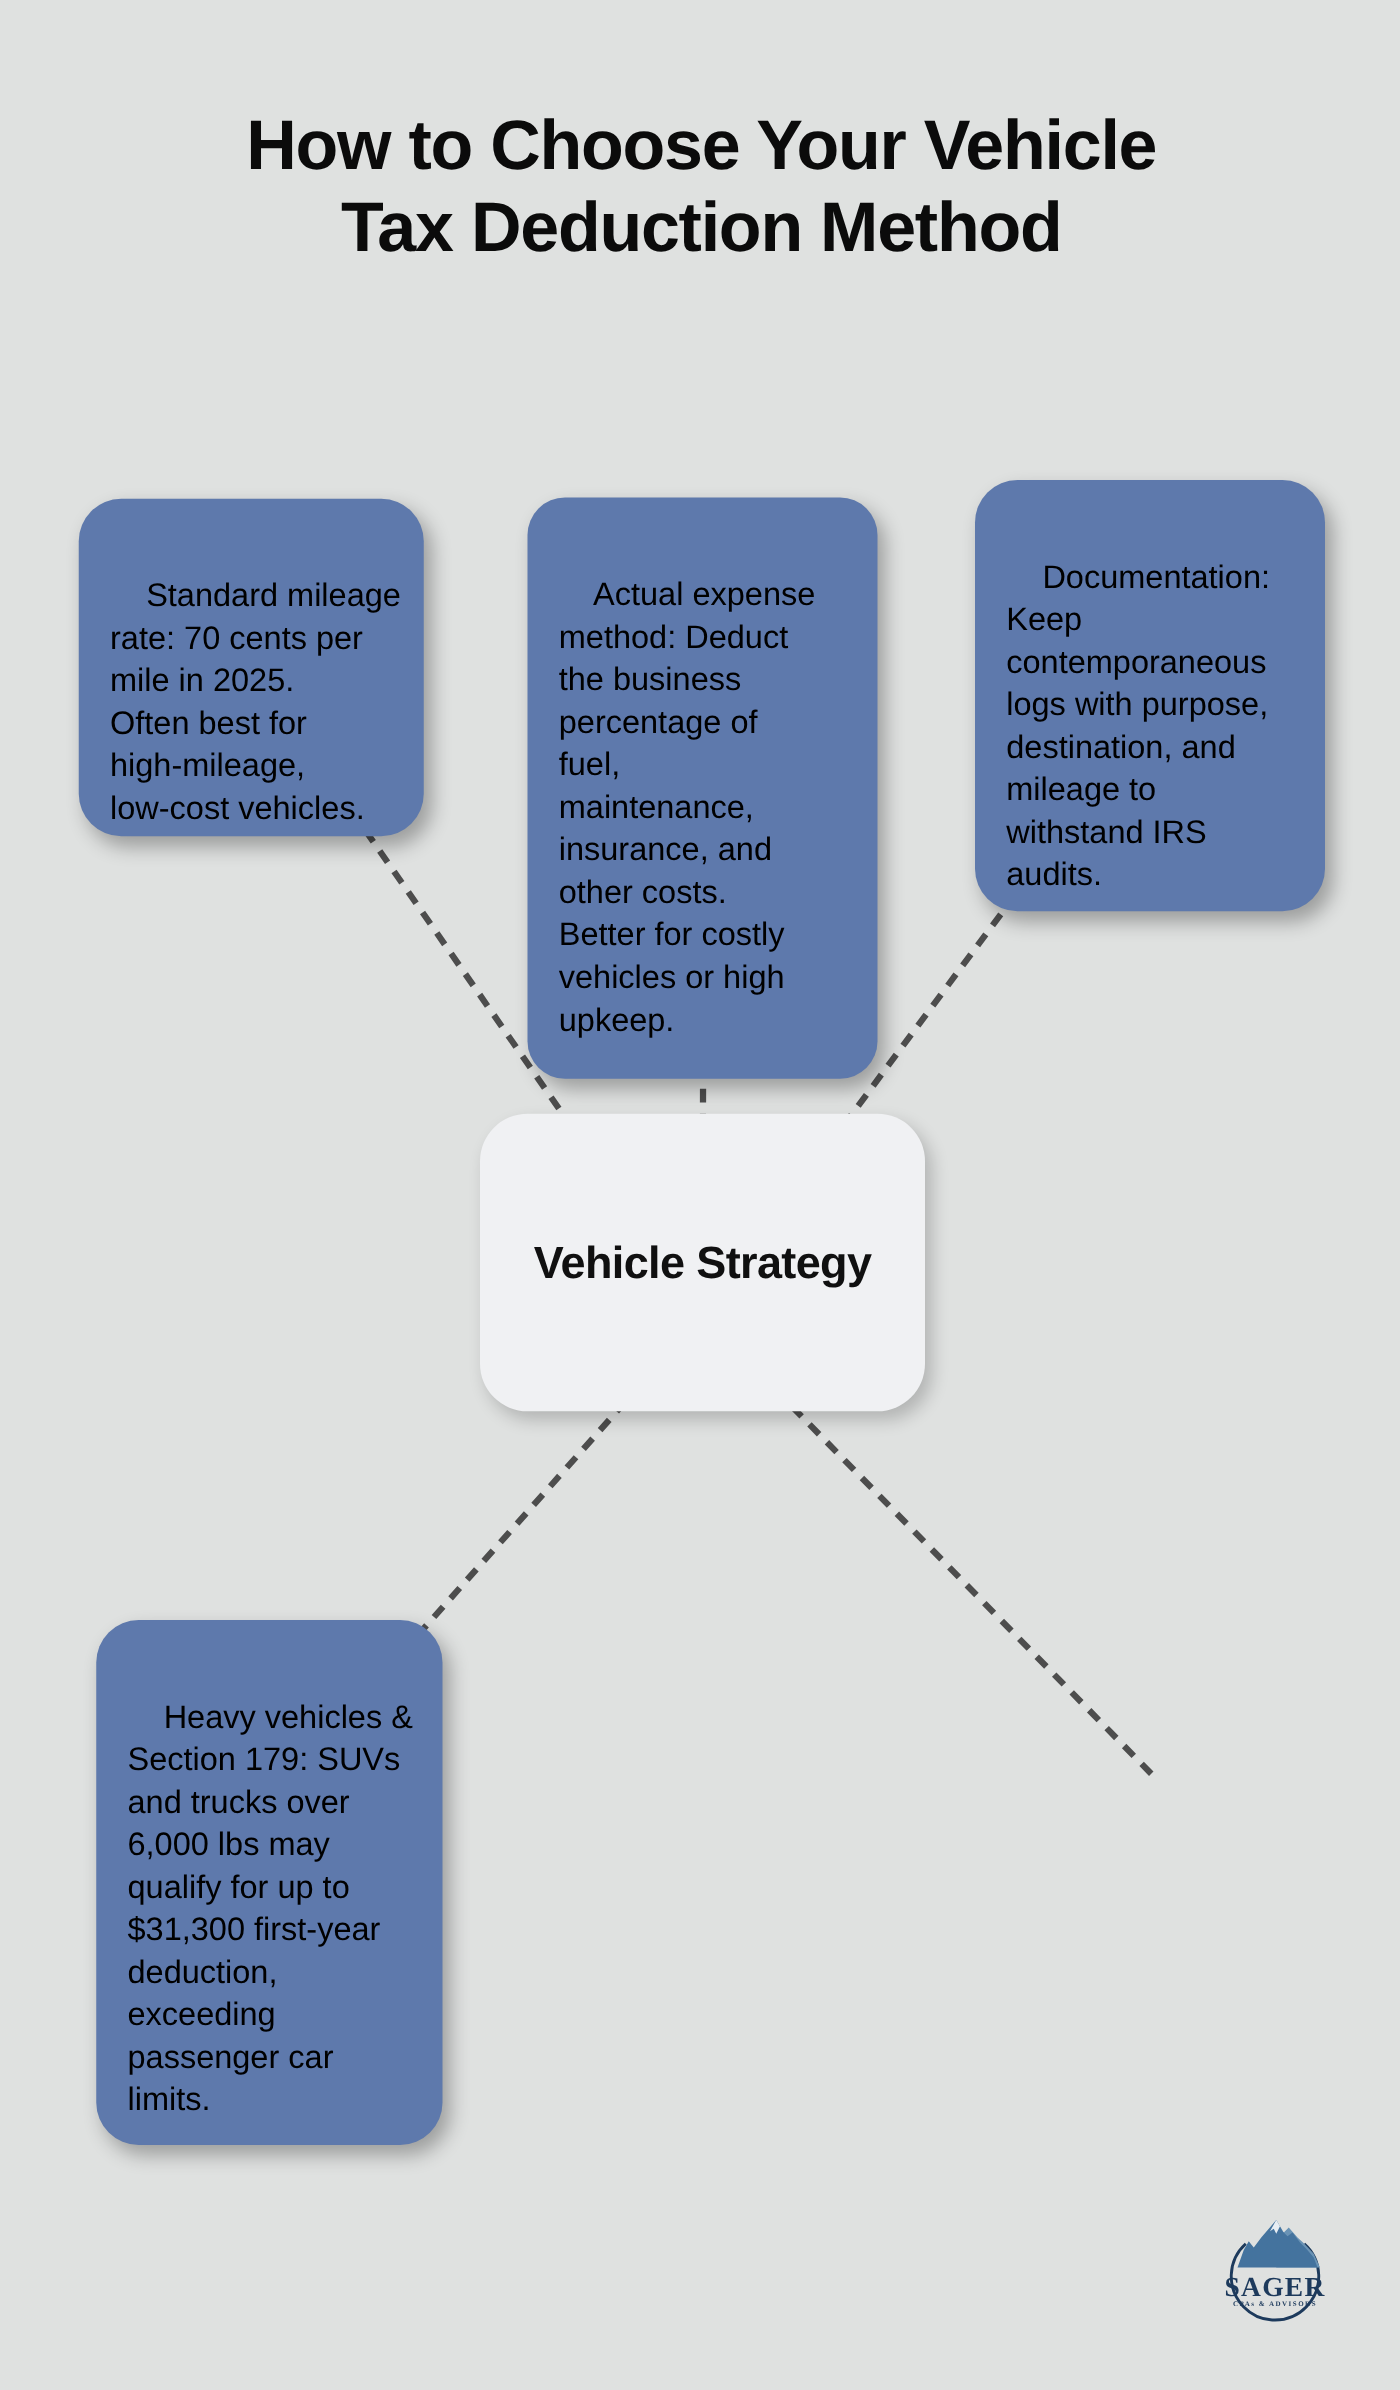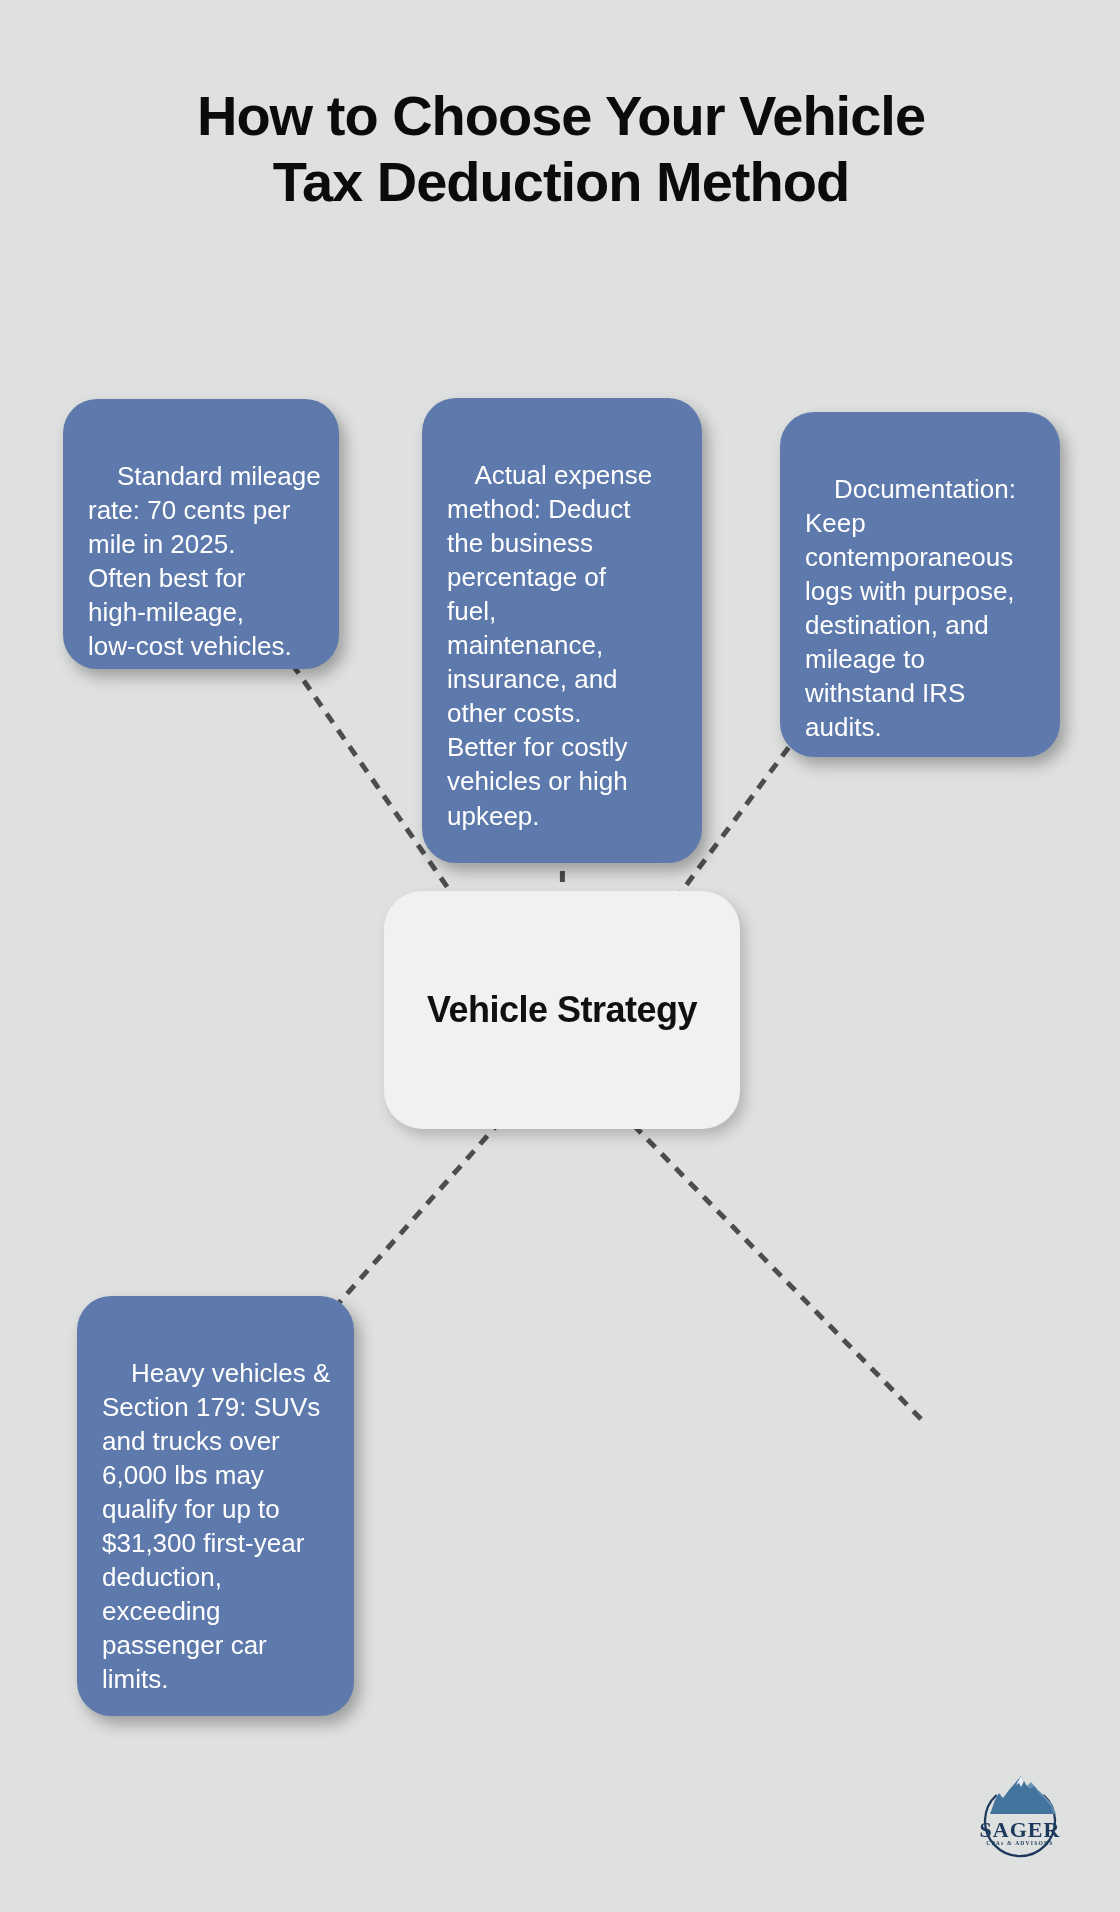--- a/index.html
+++ b/index.html
@@ -10,28 +10,28 @@
   }
   .title {
     position:absolute; top:82px; left:0; width:1120px; margin:1px;
     text-align:center; font-size:56px; line-height:1.17; font-weight:700;
     letter-spacing:-1px; color:#0b0b0b; white-space:pre-line;
   }
   .connectors { position:absolute; left:0; top:0; width:1120px; height:1912px; }
   .connectors line { stroke:#4d4d4d; stroke-width:5; stroke-dasharray:11 9; }
   .node {
     position:absolute; box-sizing:border-box;
-    background:#5e79ac; color:#ffffff;
+    background:#5e79ac; color:#000000;
     border-radius:34px; padding:26px 4px 26px 25px;
     font-size:26px; line-height:1.31; white-space:pre;
     box-shadow:6px 8px 15px rgba(0,0,0,0.30);
   }
   .n1 { left:63px;  top:399px;  width:276px; height:270px; }
-  .n2 { left:422px; top:398px;  width:280px; height:465px; }
-  .n3 { left:780px; top:412px;  width:280px; height:345px; }
+  .n2 { left:422px; top:398px;  width:280px; height:465px;border-radius:30px; }
+  .n3 { left:780px; top:384px;  width:280px; height:345px; }
   .n4 { left:77px;  top:1248px; width:277px; height:420px;margin-top:48px; }
   .n5 { left:781px; top:1246px; width:281px; height:346px; }
   .hub {
     position:absolute; left:384px; top:891px; width:356px; height:238px;
     box-sizing:border-box; background:#f0f1f3; border-radius:38px;
     box-shadow:5px 7px 14px rgba(0,0,0,0.20);
     display:flex; align-items:center; justify-content:center;
   }
   .hub-label { font-size:36px; font-weight:700; color:#101010; letter-spacing:-0.5px; }
   .logo { position:absolute; left:974px; top:1772px; width:92px; height:92px; }

